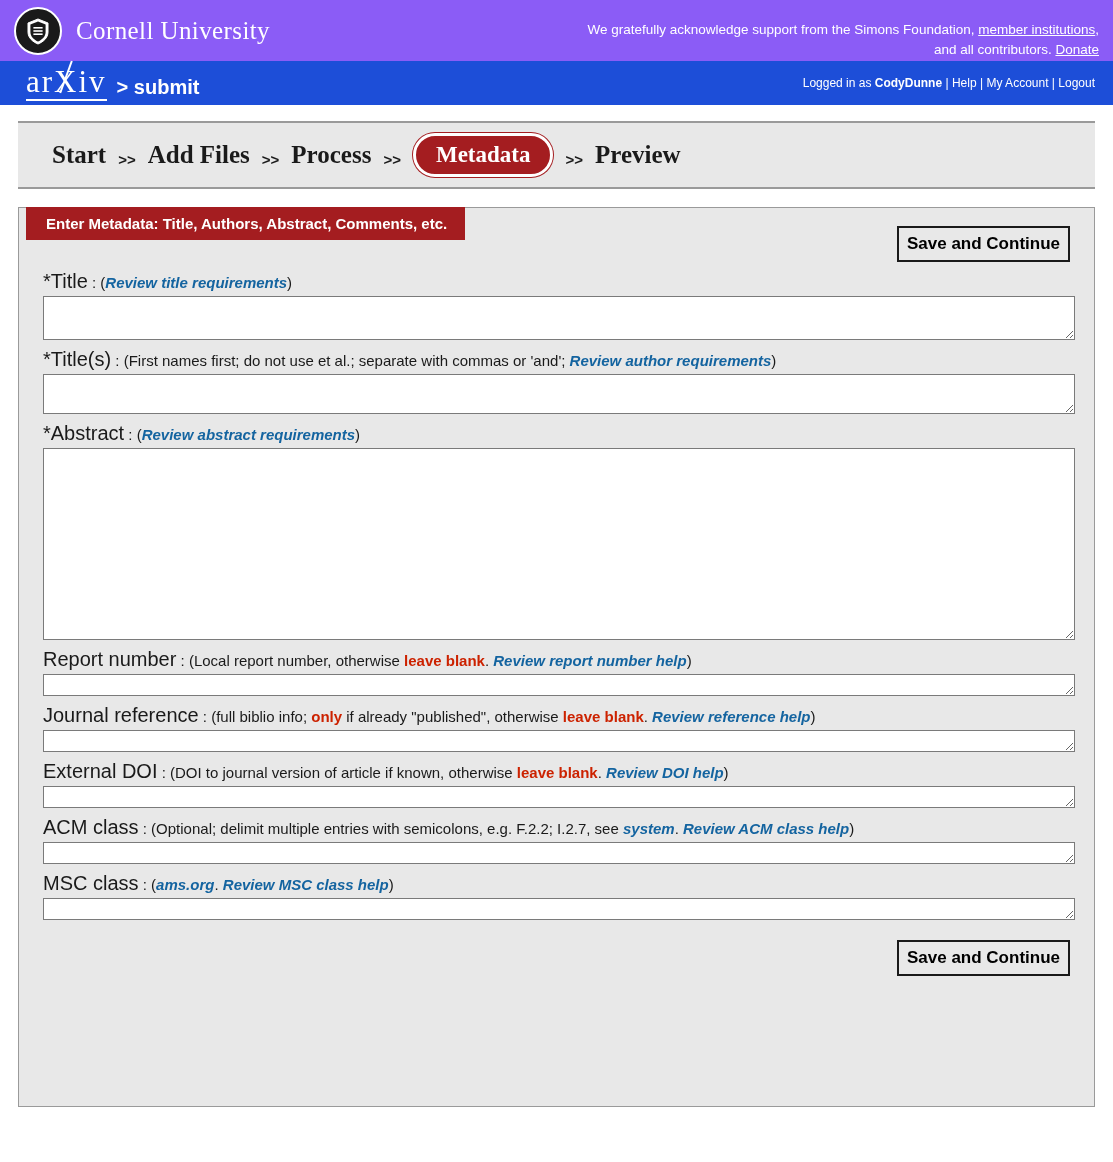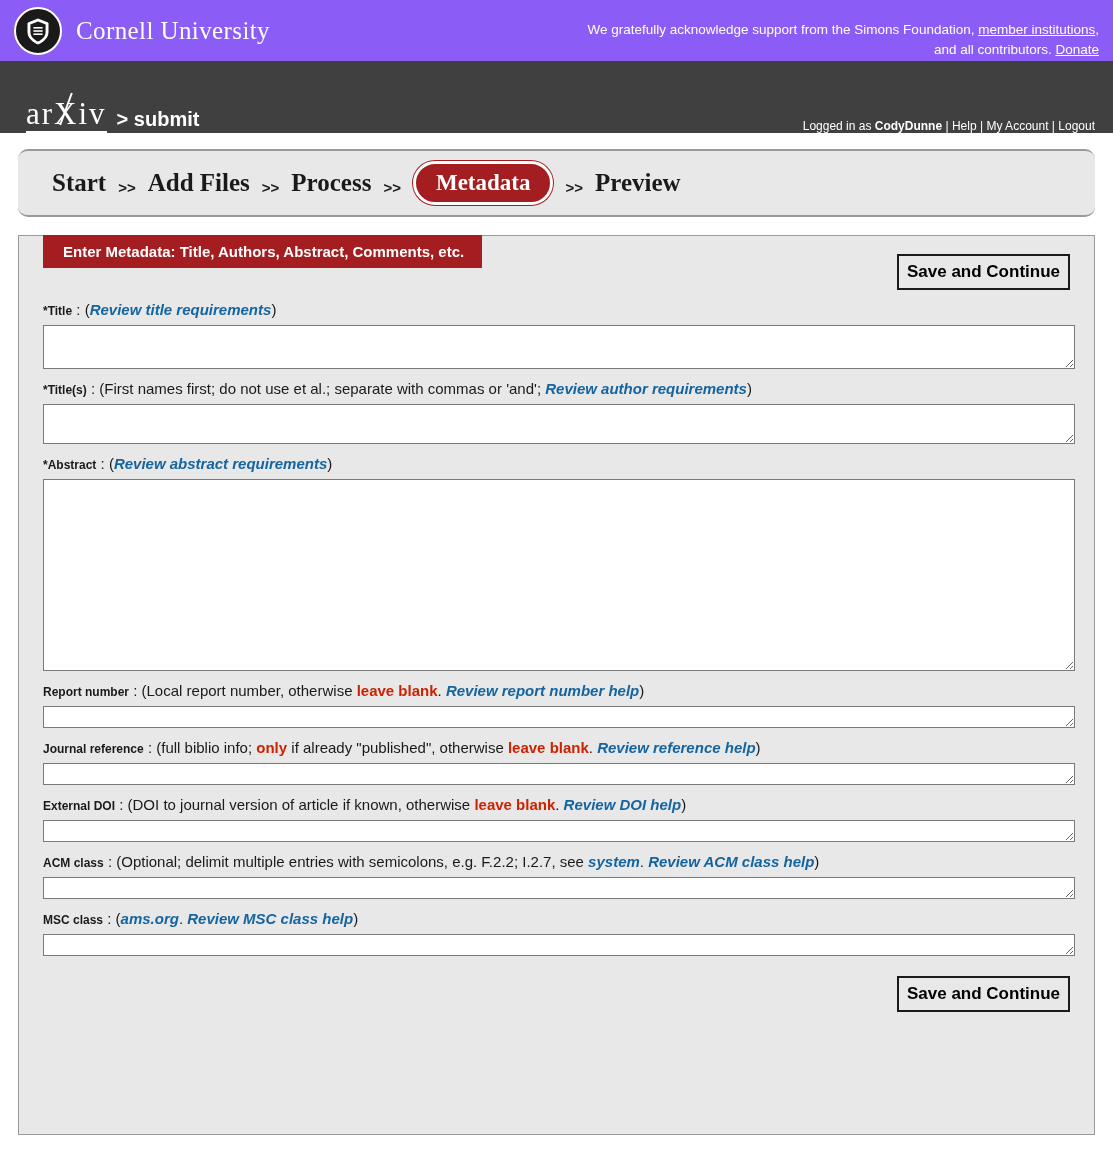--- a/index.html
+++ b/index.html
@@ -44,25 +44,25 @@
     width: 520px;
     text-align: right;
     color: #ffffff;
     font-size: 13.5px;
     line-height: 20px;
   }
   .cornell-right a { color: #ffffff; text-decoration: underline; }
 
   
   .arxiv-bar {
-    background: #404040;
-    height: 72px;
-    position: relative;
-    display: flex;
-    align-items: flex-end;
+    background: #1d4ed8;
+    height: 44px;
+    position: relative;
+    display: flex;
+    align-items: center;
   }
   .arxiv-logo-wrap {
     display: flex; align-items: flex-end;
     padding-left: 26px;
   }
   .arxiv-logo {
     font-family: "Liberation Serif", serif;
     font-size: 31px;
     color: #ffffff;
     letter-spacing: 2px;
@@ -102,21 +102,20 @@
   
   .steps-outer {
     margin: 16px 18px 0 18px;
     background: #e8e8e8;
     border-top: 2px solid #9a9a9a;
     border-bottom: 2px solid #9a9a9a;
     height: 68px;
     display: flex;
     align-items: center;
     padding-left: 34px;
-    border-radius: 10px;
   }
   .step {
     font-size: 25px;
     font-weight: bold;
     color: #1a1a1a;
     font-family: "Liberation Serif", serif;
   }
   .step.current {
     background: #a41d20;
     color: #ffffff;
@@ -135,21 +134,21 @@
     top: 4px;
   }
 
   
   .panel-wrap {
     margin: 18px 18px 0 18px;
     position: relative;
   }
   .panel-title {
     position: absolute;
-    left: 25px; top: 0;
+    left: 8px; top: 0;
     background: #a41d20;
     color: #ffffff;
     font-size: 15px;
     font-weight: bold;
     padding: 8px 18px 8px 20px;
     z-index: 3;
   }
   .panel {
     border: 1px solid #9a9a9a;
     background: #e8e8e8;
@@ -173,21 +172,21 @@
     color: #000;
   }
   .field { margin-top: 10px; }
   .field:first-of-type { margin-top: 14px; }
   .field-label {
     font-size: 15px;
     color: #1a1a1a;
     margin-bottom: 4px;
     line-height: 19px;
   }
-  .field-label .lbl { font-weight: bold; font-size: 12px; }
+  .field-label .lbl { font-weight: normal; font-size: 20px; }
   .field-label a { color: #1464a0; font-weight: bold; text-decoration: none; font-style: italic; }
   .field-label .warn { color: #cc2200; font-weight: bold; }
   textarea.inp {
     display: block;
     width: 1032px;
     border: 1px solid #7a7a7a;
     background: #ffffff;
     font-family: "Liberation Sans", sans-serif;
     font-size: 14px;
     padding: 4px 6px;

